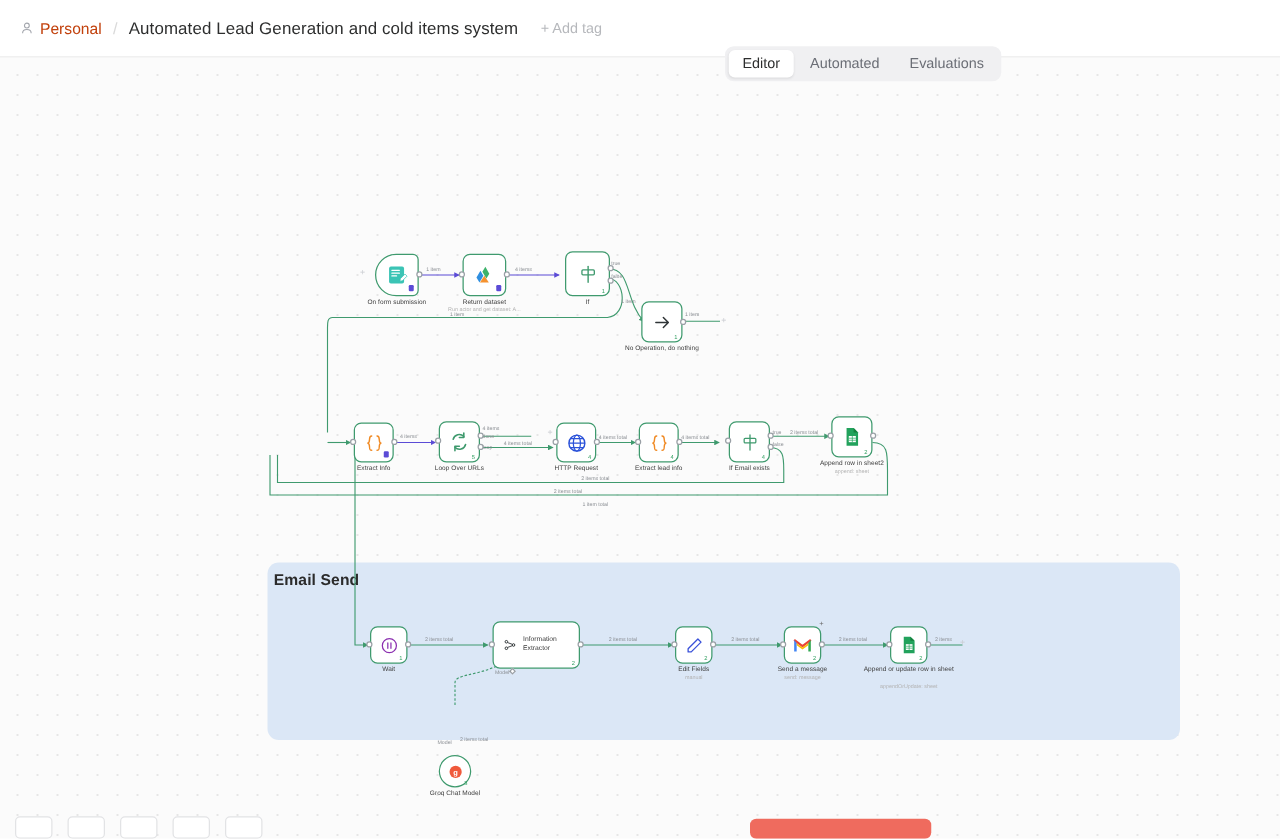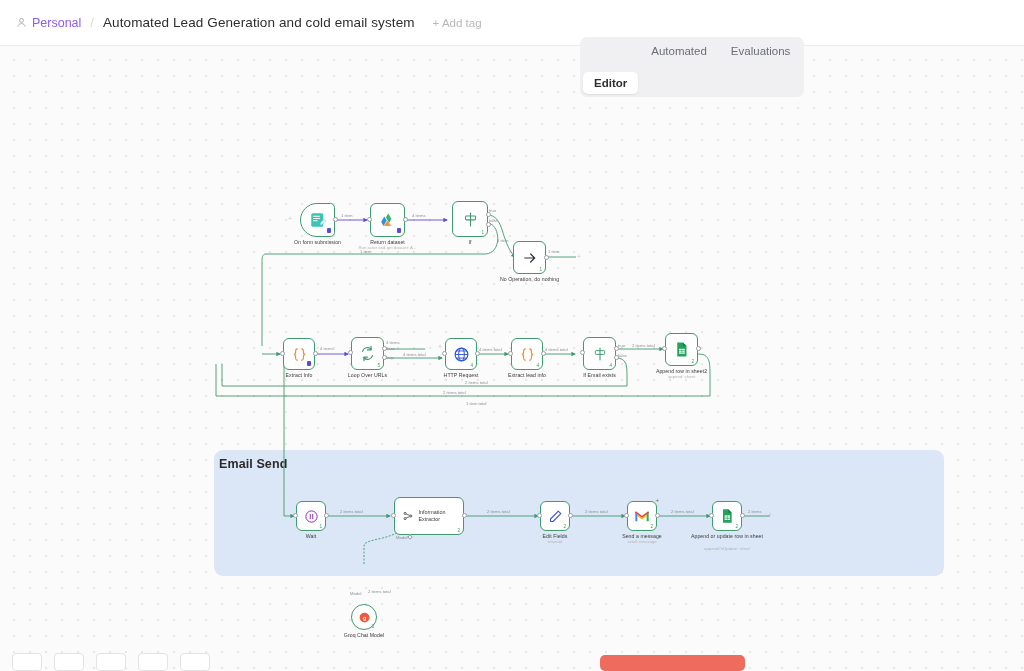--- a/index.html
+++ b/index.html
@@ -14,42 +14,42 @@
 
   
   .header {
     position: absolute; top: 0; left: 0; width: 1024px; height: 46px;
     background: #fff; border-bottom: 1px solid #ebebeb;
     display: flex; align-items: center; padding-left: 16px;
     z-index: 20;
   }
   .crumb-personal {
     display: flex; align-items: center; gap: 5px;
-    color: #8b5cf6; font-size: 12.5px; justify-content: center;
+    color: #c2410c; font-size: 12.5px; justify-content: center;
   }
   .person-icon { width: 11px; height: 11px; display: block; }
   .crumb-sep { color: #d9d9d9; font-size: 13px; margin: 0 9px; }
   .wf-title { color: #2d2e2e; font-size: 13.5px; letter-spacing: .1px; }
   .add-tag {
     margin-left: 18px; color: #b6b8bc; font-size: 11.5px; cursor: pointer;
   }
 
   
   .tabs-wrap {
     position: absolute; top: 37px; left: 580px;
     background: #f0f0f2; border-radius: 7px;
     padding: 3px; display: flex; gap: 2px; z-index: 25;
   }
   .tab {
     font-size: 11.5px; color: #6b6e76;
     padding: 4px 11px; border-radius: 5px; cursor: pointer;
     white-space: nowrap; line-height: 14px;
   }
-  .tab.active { background: #fff; color: #2d2e2e; font-weight: 700;
-    box-shadow: 0 1px 2px rgba(0,0,0,.08); margin-top: 32px; }
+  .tab.active { background: #fff; color: #2d2e2e; font-weight: 400;
+    box-shadow: 0 1px 2px rgba(0,0,0,.08); }
 
   
   .canvas {
     position: absolute; top: 46px; left: 0; width: 1024px; height: 625px;
     background-color: #fbfbfb;
     background-image: radial-gradient(#e6e6e6 0.9px, transparent 0.9px);
     background-size: 16px 16px;
     background-position: 6px 6px;
     overflow: hidden;
   }
@@ -129,35 +129,35 @@
 
   <div class="header">
     <div class="crumb-personal">
       <svg class="person-icon" viewBox="0 0 16 16">
         <circle cx="8" cy="5" r="2.8" fill="none" stroke="#a3a6ad" stroke-width="1.3"></circle>
         <path d="M3 14c0-2.8 2.3-4.4 5-4.4S13 11.2 13 14" fill="none" stroke="#a3a6ad" stroke-width="1.3"></path>
       </svg>
       <span>Personal</span>
     </div>
     <span class="crumb-sep">/</span>
-    <span class="wf-title">Automated Lead Generation and cold email system</span>
+    <span class="wf-title">Automated Lead Generation and cold items system</span>
     <span class="add-tag">+ Add tag</span>
   </div>
 
   <div class="tabs-wrap">
     <div class="tab active">Editor</div>
     <div class="tab">Automated</div>
     <div class="tab">Evaluations</div>
   </div>
 
   <div class="canvas">
 
 
 
-    <div class="group" style="left:214px; top:404px; width:730px; height:126px; background:#dbe7f6;">
+    <div class="group" style="left:214px; top:404px; width:730px; height:142px; background:#dbe7f6;">
       <div class="group-title" style="left:5px; top:7px;">Email Send</div>
     </div>
 
     <svg class="edge-layer">
       <defs>
         <marker id="ap" markerWidth="5" markerHeight="5" refX="4" refY="2.5" orient="auto">
           <path d="M0,0 L5,2.5 L0,5 z" fill="#5b4bd6"></path>
         </marker>
         <marker id="ag" markerWidth="5" markerHeight="5" refX="4" refY="2.5" orient="auto">
           <path d="M0,0 L5,2.5 L0,5 z" fill="#3f9a6e"></path>

